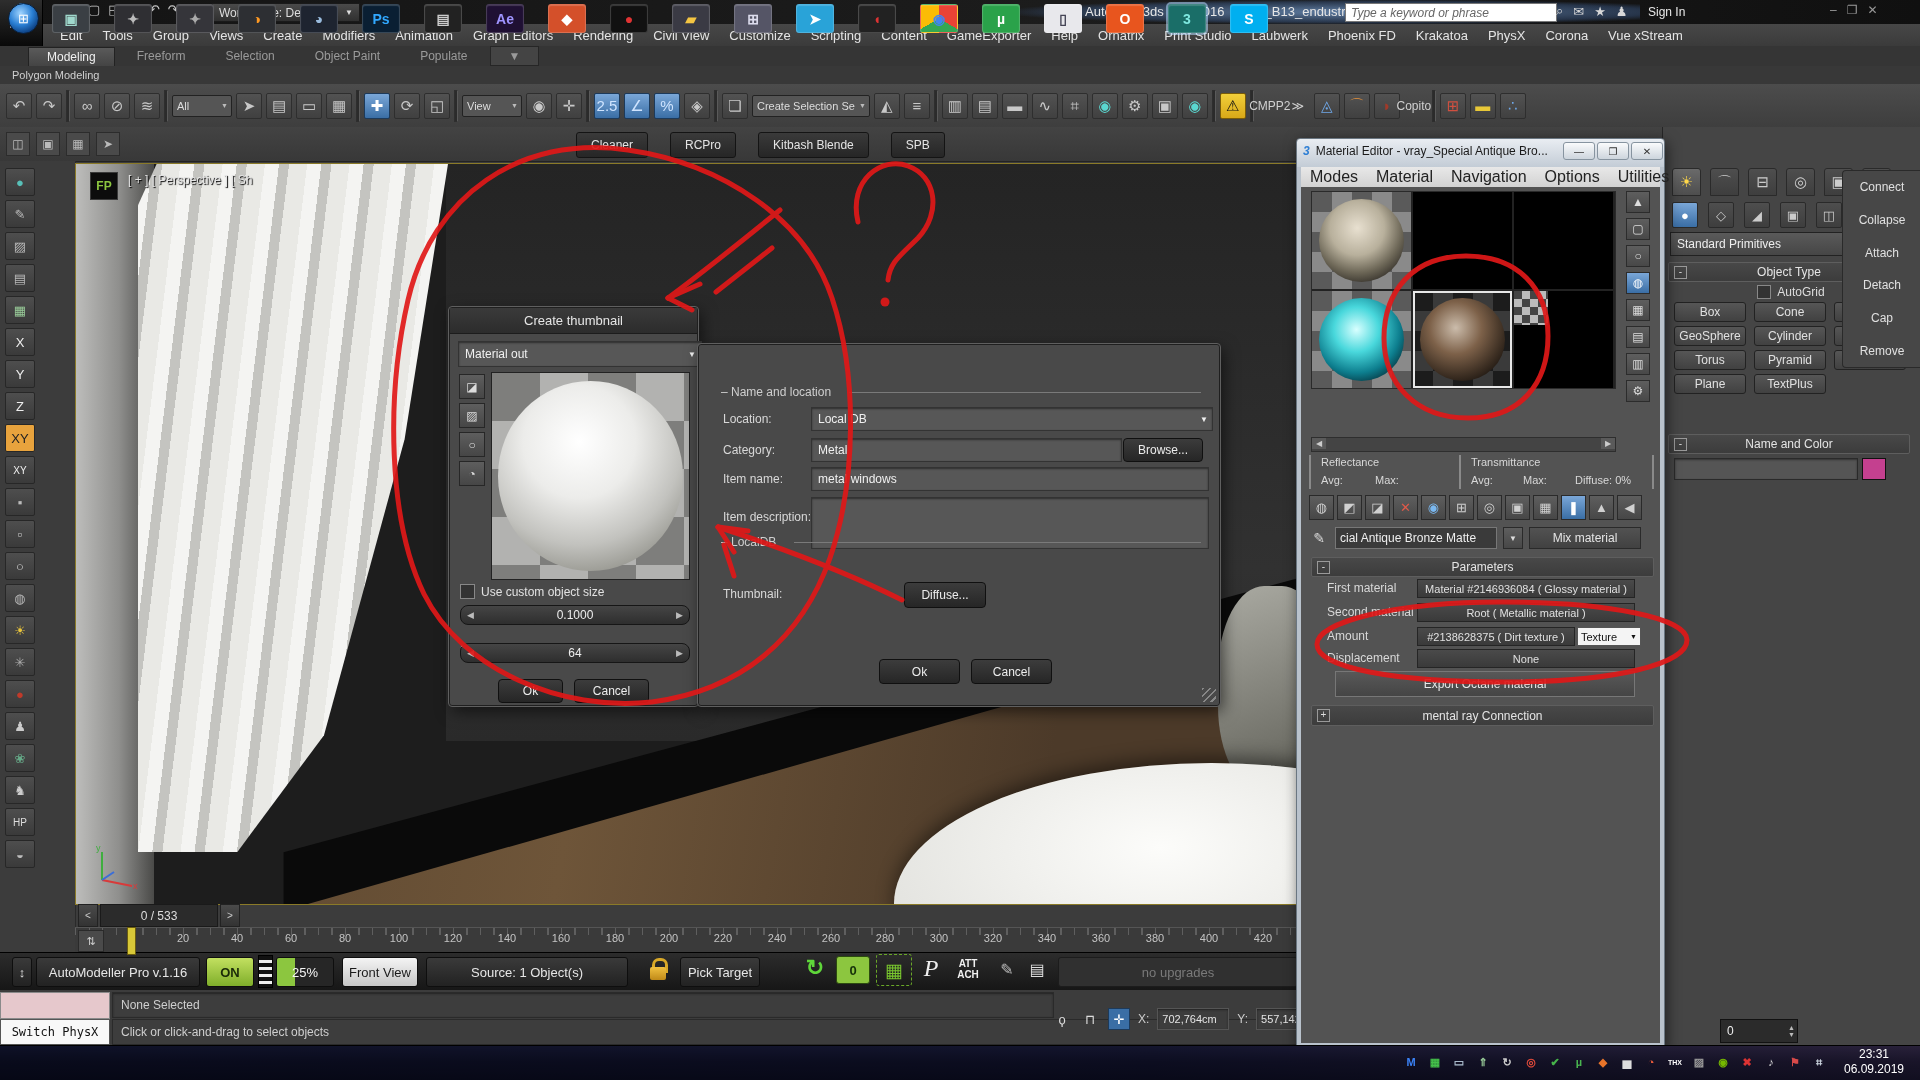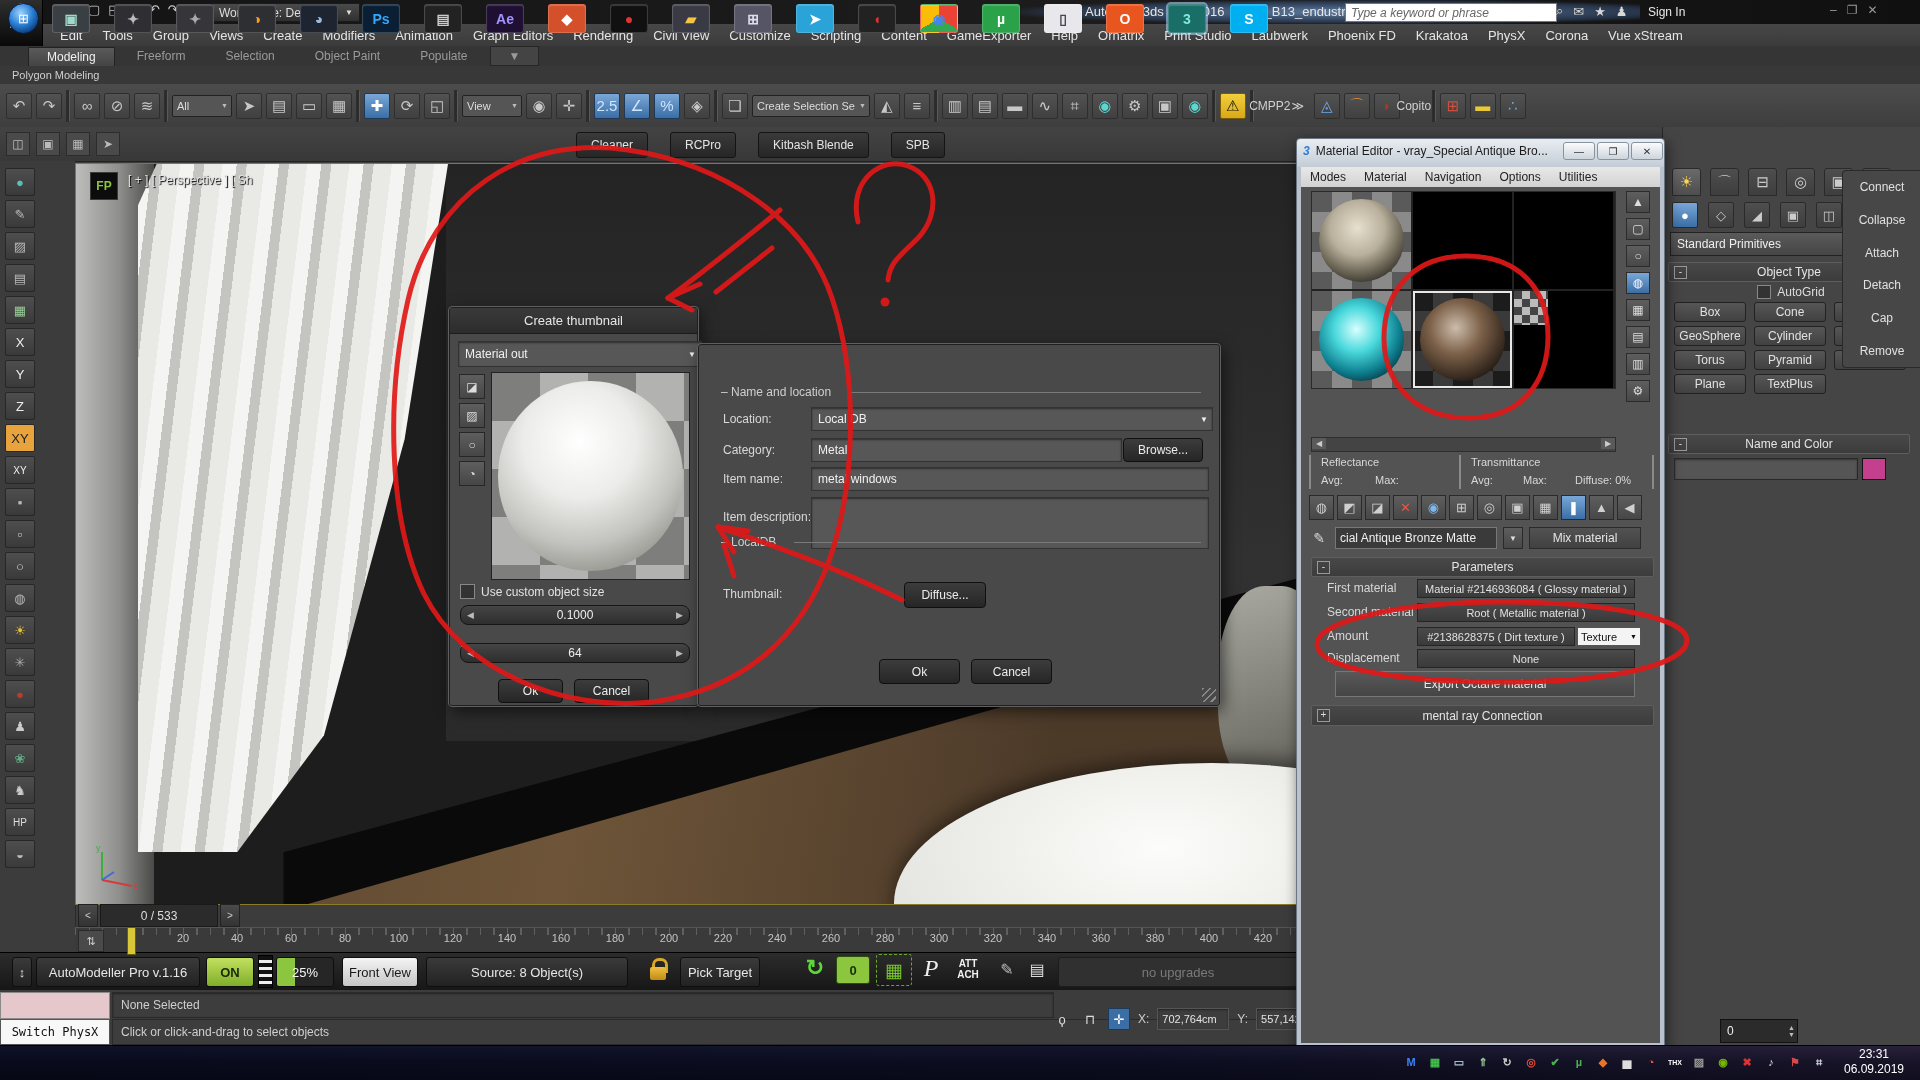--- a/index.html
+++ b/index.html
@@ -195,21 +195,21 @@
 
   
   #mat-editor{left:1296px;top:138px;width:367px;height:908px;background:linear-gradient(#e9edf2,#c3ccd6 28px,#b9c2cc 28px);
       border:1px solid #6a7681;border-radius:4px 4px 0 0;box-shadow:2px 4px 14px rgba(0,0,0,.55);z-index:20;}
   #me-title{left:6px;top:5px;gap:6px;color:#1a1a1a;font-size:12px;}
   #me-title .mi{color:#2f7fd4;font-weight:bold;font-style:italic;}
   #me-btns{left:266px;top:3px;gap:2px;}
   #me-btns span{width:30px;height:16px;display:flex;align-items:center;justify-content:center;
       background:linear-gradient(#fafbfc,#cdd5dd);border:1px solid #8794a0;border-radius:3px;color:#333;font-size:10px;}
   #me-menu{left:4px;top:28px;width:359px;height:20px;background:linear-gradient(#e8e8e8,#d2d2d2);border-bottom:1px solid #9aa2aa;gap:0;}
-  #me-menu span{padding:0 9px;color:#222;font-size:12px;}
+  #me-menu span{padding:0 9px;color:#222;font-size:16px;}
   #me-body{left:4px;top:48px;width:359px;height:856px;background:#535353;}
   #me-thumbs{left:10px;top:4px;width:303px;display:grid;grid-template-columns:repeat(3,99px);grid-auto-rows:97px;gap:2px;background:#222;border:1px solid #2a2a2a;}
   .slot{position:relative;background:#000;overflow:hidden;}
   .slot .sph{position:absolute;left:7%;top:7%;width:86%;height:86%;border-radius:50%;}
   .slot.checker{background:repeating-conic-gradient(#8a8a8a 0 25%,#5a5a5a 0 50%) 0 0/40px 40px;}
   .slot.sel{outline:2px solid #e8e8e8;outline-offset:-2px;}
   #sph-tan{background:radial-gradient(circle at 45% 35%,#e8e0d0,#b8b09c 38%,#6e6858 62%,#37332c 80%),
       repeating-linear-gradient(#0000 0 12px,rgba(40,36,30,.55) 12px 18px);background-blend-mode:normal,multiply;}
   #sph-teal{background:radial-gradient(circle at 44% 38%,#d8ffff,#49d8dc 32%,#0d7e8e 62%,#06323c 82%);}
   #sph-bronze{background:radial-gradient(circle at 42% 36%,#cbbcab,#7d6149 36%,#3d2f23 66%,#140f0b 86%);}
@@ -510,21 +510,21 @@
 <div id="amp-bar" class="ab"></div>
 <div id="amp-handle" class="amp">↕</div>
 <div id="amp-title" class="amp">AutoModeller Pro v.1.16</div>
 <div id="amp-on" class="amp">ON</div>
 <div id="amp-film" class="ab"></div>
 <div id="amp-pct" class="amp">
     <i></i>
     <b>25%</b>
   </div>
 <div id="amp-front" class="amp">Front View</div>
-<div id="amp-source" class="amp">Source: 8 Object(s)</div>
+<div id="amp-source" class="amp">Source: 1 Object(s)</div>
 <div id="amp-lock" class="ab">
     <span class="lockarc"></span>
     <span class="lockbody"></span>
   </div>
 <div id="amp-pick" class="amp">Pick Target</div>
 <div id="amp-refresh" class="amp">↻</div>
 <div id="amp-zero" class="amp">0</div>
 <div id="amp-bricks" class="amp">▦</div>
 <div id="amp-p" class="amp">P</div>
 <div id="amp-attach" class="amp">ATT

